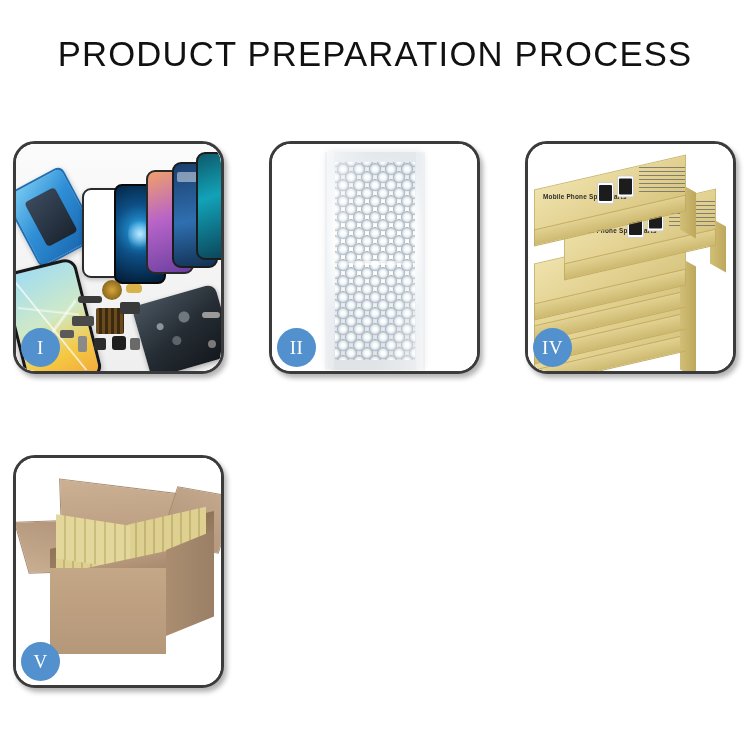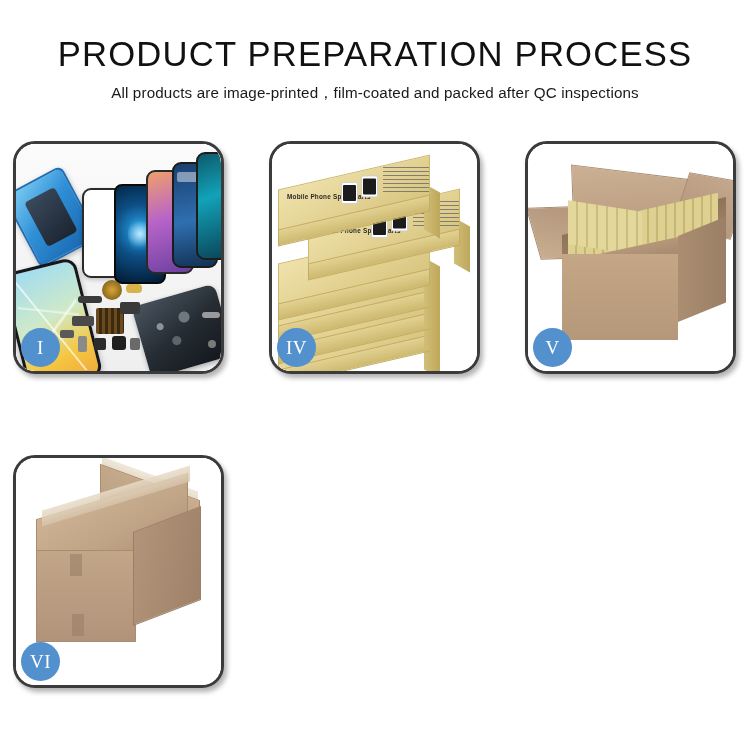--- a/index.html
+++ b/index.html
@@ -365,21 +365,20 @@
   .sc-seam2{
     position:absolute;left:56px;top:156px;width:12px;height:22px;
     background:rgba(140,116,92,.40);
   }
 </style>
 </head>
 <body>
 
 <div class="header">
   <h1 class="title">PRODUCT PREPARATION PROCESS</h1>
-  <p class="subtitle">All products are image-printed，film-coated and packed after QC inspections</p>
 </div>
 
 <div class="grid">
 
   <div class="panel">
     <div class="panel-inner">
       <div class="scene-parts">
         <div class="ph a"></div>
         <div class="ph b"></div>
         <div class="ph c"></div>
@@ -399,20 +398,34 @@
         <div class="chip c9"></div>
         <div class="chip c10"></div>
         <div class="chip c11"></div>
         <div class="chip c12"></div>
         <div class="chip c13"></div>
       </div>
     </div>
     <div class="badge">I</div>
   </div>
 
+  <div class="panel">
+    <div class="panel-inner">
+      <div class="scene-bubble">
+        <div class="bubble-wrap">
+          <div class="wrap-edge-l"></div>
+          <div class="wrap-edge-r"></div>
+          <div class="bubbles"></div>
+          <div class="bubble-seam"></div>
+          <div class="bubble-sheen"></div>
+        </div>
+      </div>
+    </div>
+    <div class="badge">II</div>
+  </div>
 
 
   <div class="panel">
     <div class="panel-inner">
       <div class="scene-stack">
 
         <div class="sbox" style="left:6px;  top:168px;">
           <div class="side"></div>
           <div class="top"></div>
           <div class="front"></div>
@@ -478,29 +491,14 @@
         <div class="cart-goods"></div>
         <div class="cart-goods2"></div>
         <div class="flap-front"></div>
         <div class="cart-front"></div>
         <div class="cart-right"></div>
       </div>
     </div>
     <div class="badge">V</div>
   </div>
 
-  <div class="panel">
-    <div class="panel-inner">
-      <div class="scene-sealed">
-        <div class="sc-tape2"></div>
-        <div class="sc-top2"></div>
-        <div class="sc-top"></div>
-        <div class="sc-tape"></div>
-        <div class="sc-front"></div>
-        <div class="sc-side"></div>
-        <div class="sc-seam"></div>
-        <div class="sc-seam2"></div>
-      </div>
-    </div>
-    <div class="badge">VI</div>
-  </div>
 
 </div>
 
 </body></html>

